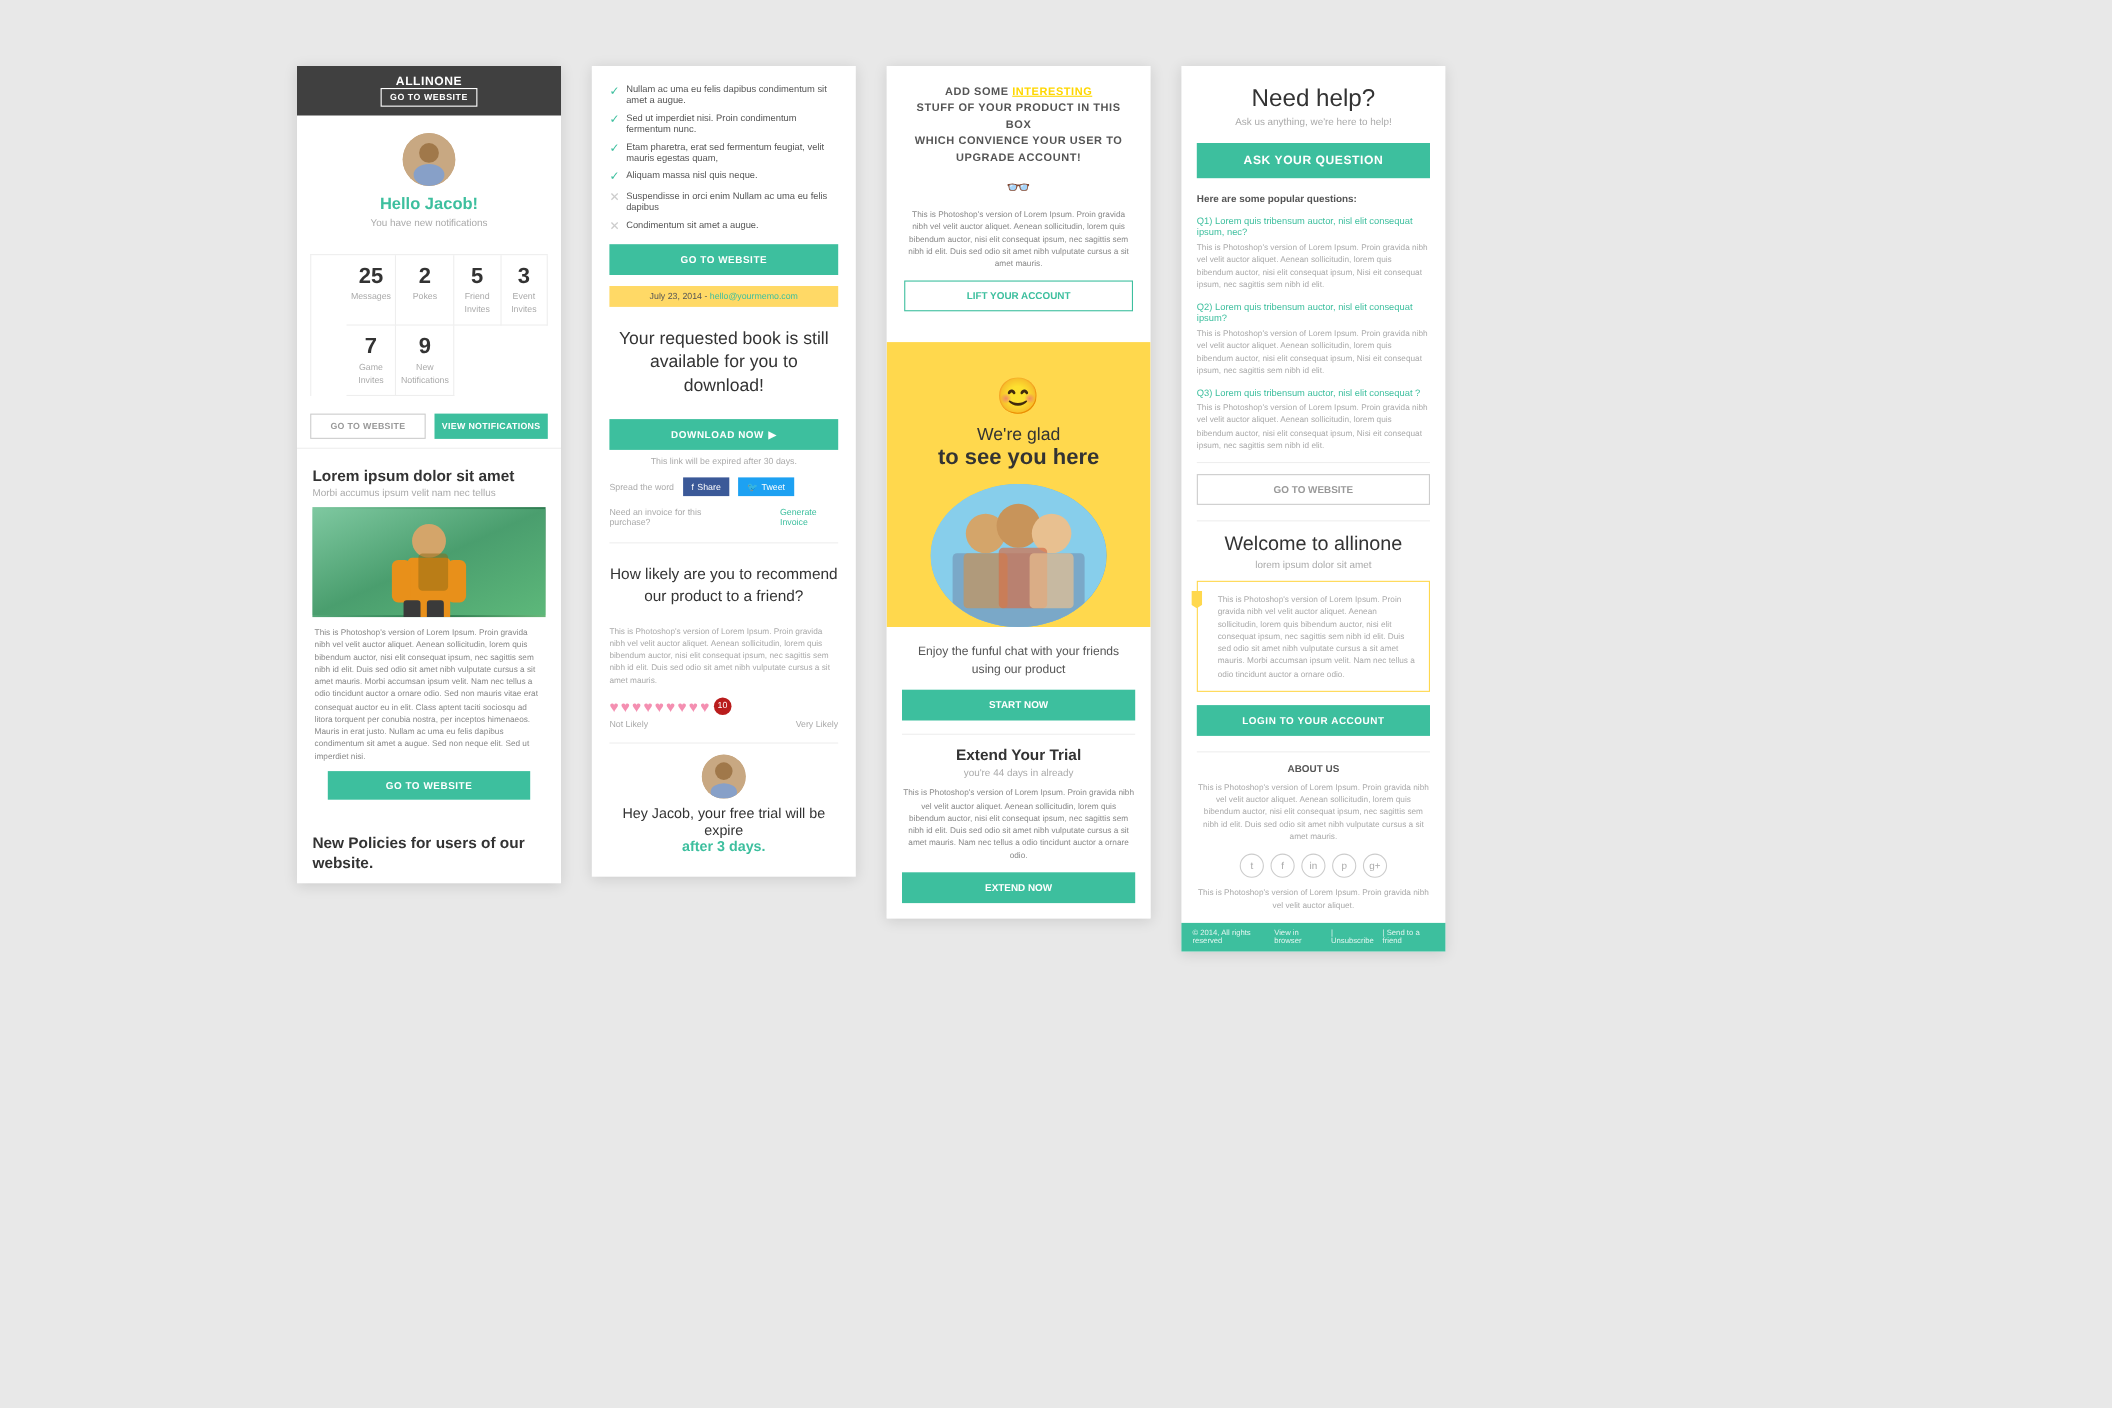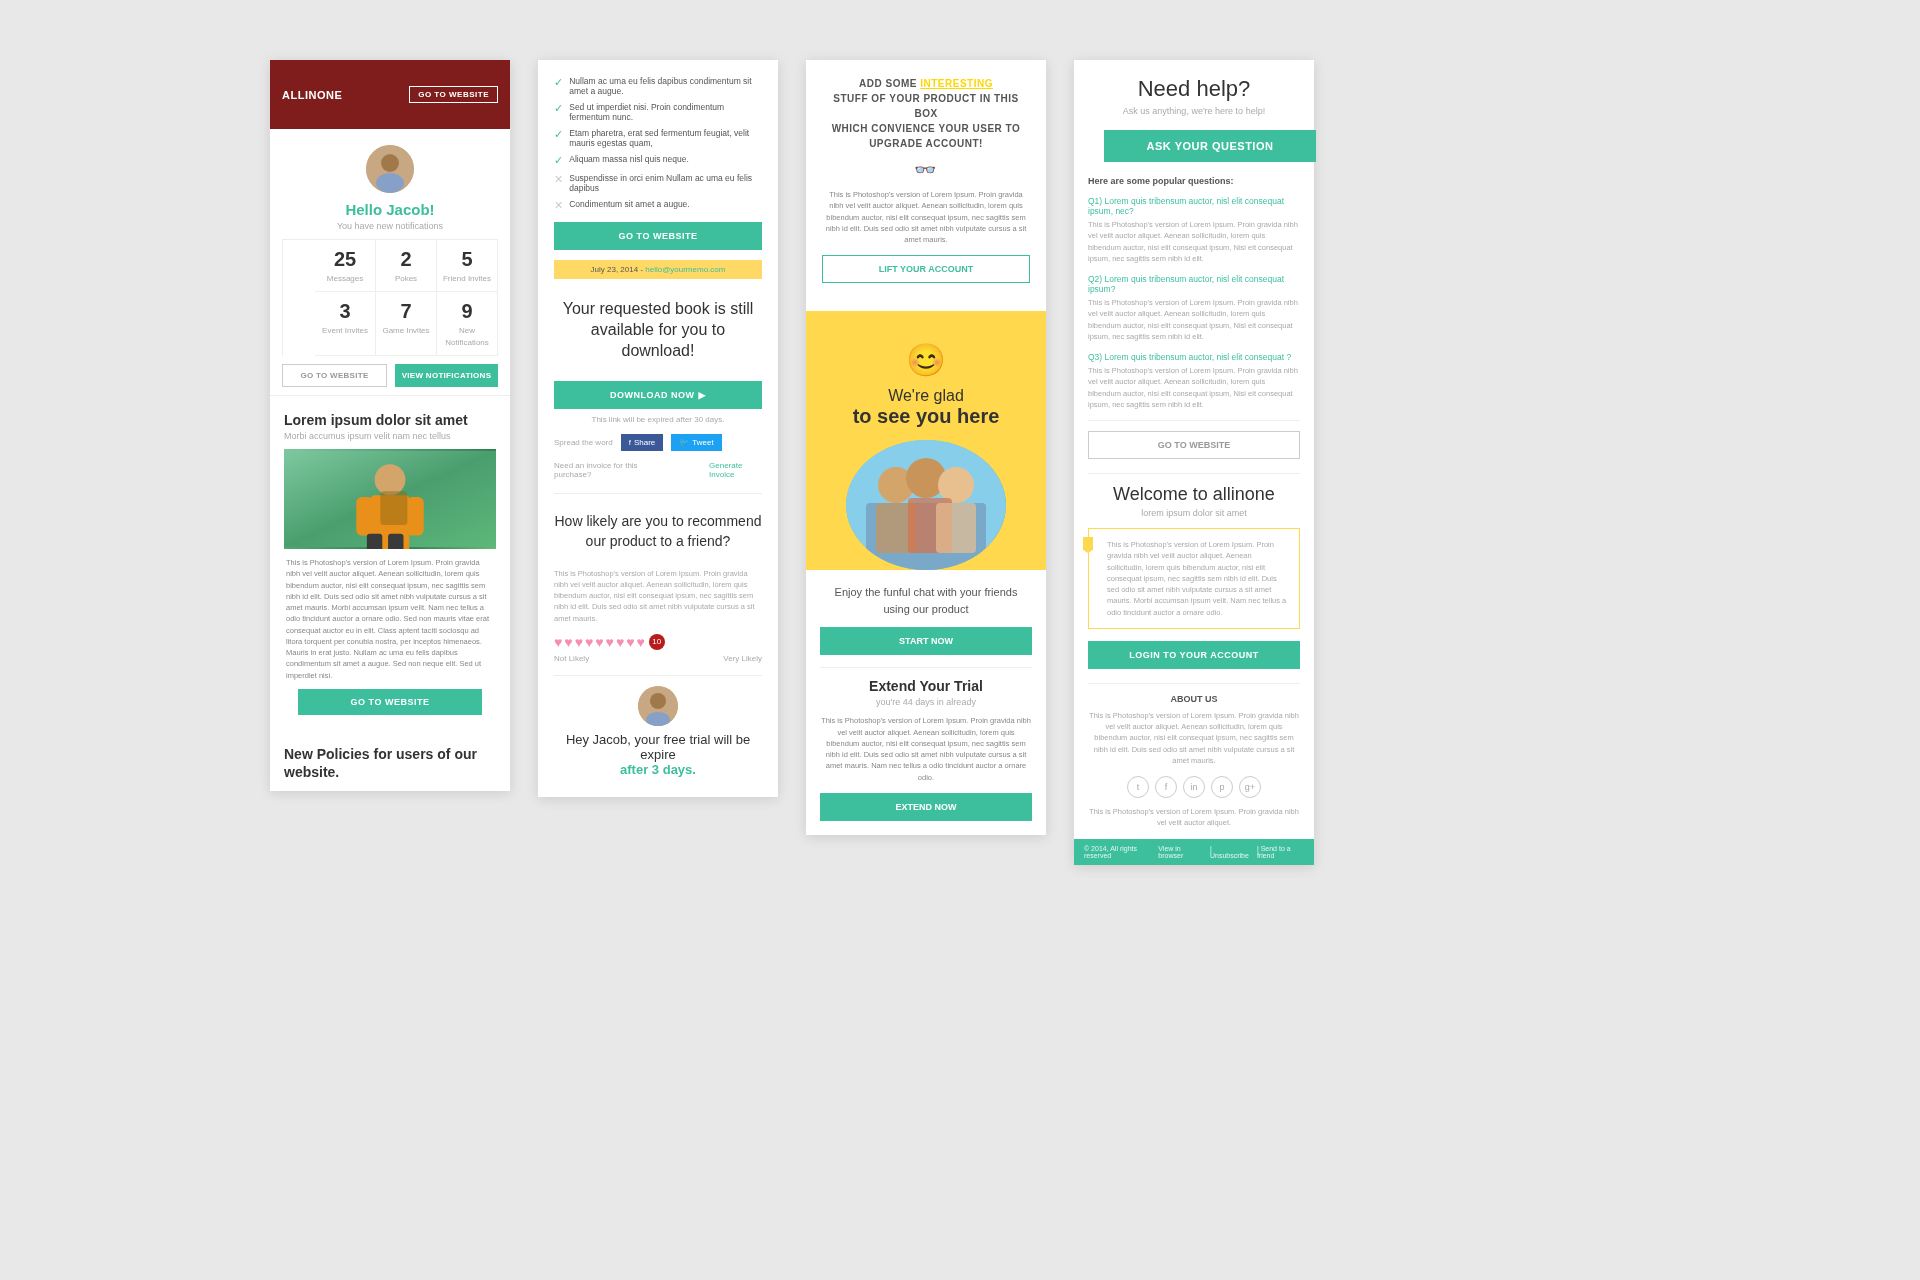--- a/index.html
+++ b/index.html
@@ -25,25 +25,26 @@
       background: #fff;
       box-shadow: 0 2px 12px rgba(0,0,0,0.12);
       width: 240px;
       font-size: 11px;
       color: #555;
       flex-shrink: 0;
     }
 
     
     .card1 .card1-header {
-      background: #7f1d1d;
+      background: #404040;
       display: flex;
       align-items: center;
       justify-content: space-between;
-      padding: 26px 12px;
+      padding: 8px 12px;
+      flex-direction: column;
     }
     .card1 .header-title {
       color: #fff;
       font-weight: bold;
       font-size: 11px;
       letter-spacing: 0.5px;
     }
     .card1 .header-btn {
       background: transparent;
       border: 1.5px solid #fff;
@@ -75,24 +76,24 @@
       font-size: 15px;
       font-weight: bold;
       margin-bottom: 3px;
     }
     .card1 .sub-text {
       color: #aaa;
       font-size: 9px;
     }
     .card1 .stats-grid {
       display: grid;
-      grid-template-columns: repeat(3, 1fr);
+      grid-template-columns: repeat(4, 1fr);
       border-top: 1px solid #eee;
       border-left: 1px solid #eee;
-      margin: 0 12px;
+      margin: 16px 12px;
       padding-left: 32px;
     }
     .card1 .stat-cell {
       text-align: center;
       padding: 8px 4px;
       border-right: 1px solid #eee;
       border-bottom: 1px solid #eee;
     }
     .card1 .stat-num {
       font-size: 20px;
@@ -392,21 +393,20 @@
       color: #fff;
       text-align: center;
       font-size: 11px;
       font-weight: bold;
       letter-spacing: 0.5px;
       padding: 10px;
       cursor: pointer;
       width: 100%;
       border: none;
       margin-bottom: 14px;
-      margin-left: 16px;
     }
     .card4 .popular-title { font-size: 9px; color: #555; font-weight: bold; margin-bottom: 10px; }
     .card4 .faq-item { margin-bottom: 10px; }
     .card4 .faq-q { font-size: 8.5px; color: #3dbf9e; margin-bottom: 3px; }
     .card4 .faq-a { font-size: 7.5px; color: #aaa; line-height: 1.5; }
     .card4 .divider { border: none; border-top: 1px solid #eee; margin: 10px 0; }
     .card4 .go-btn {
       display: block;
       background: transparent;
       border: 1.5px solid #ccc;

